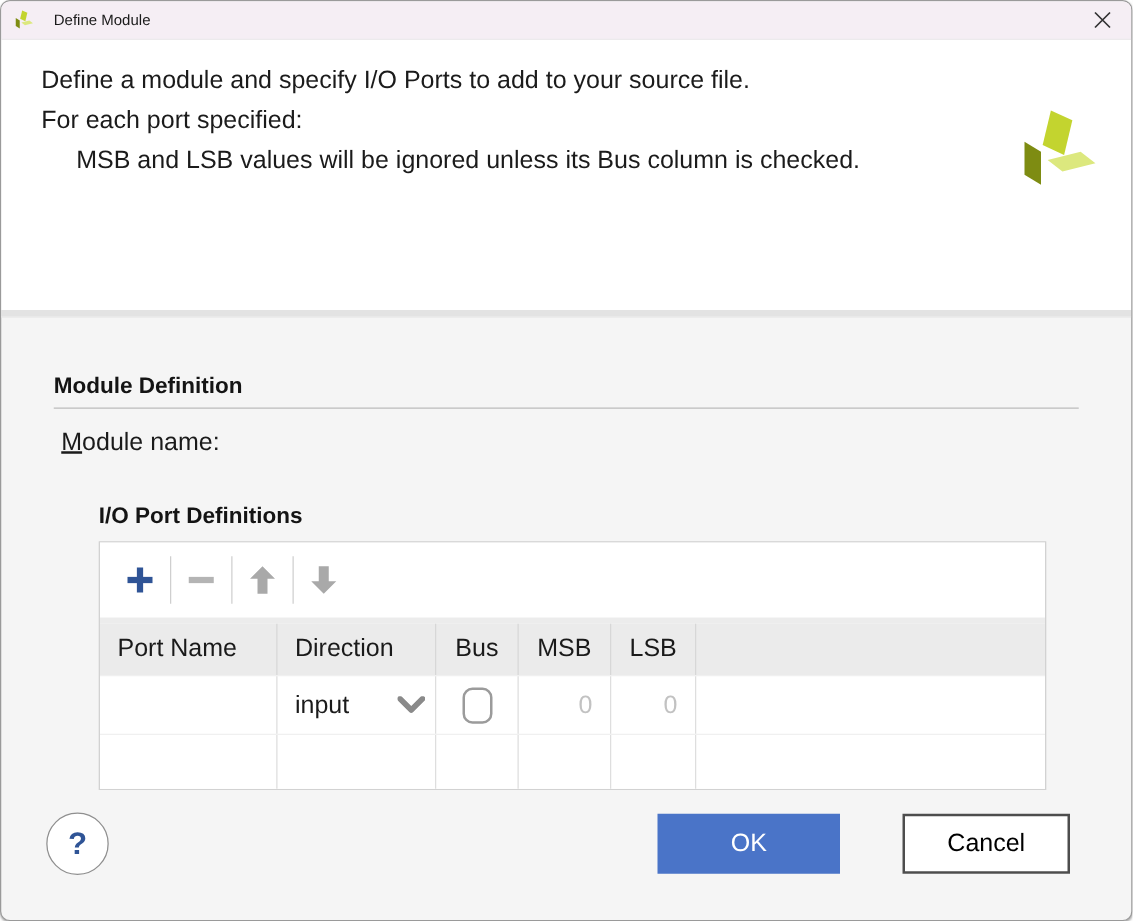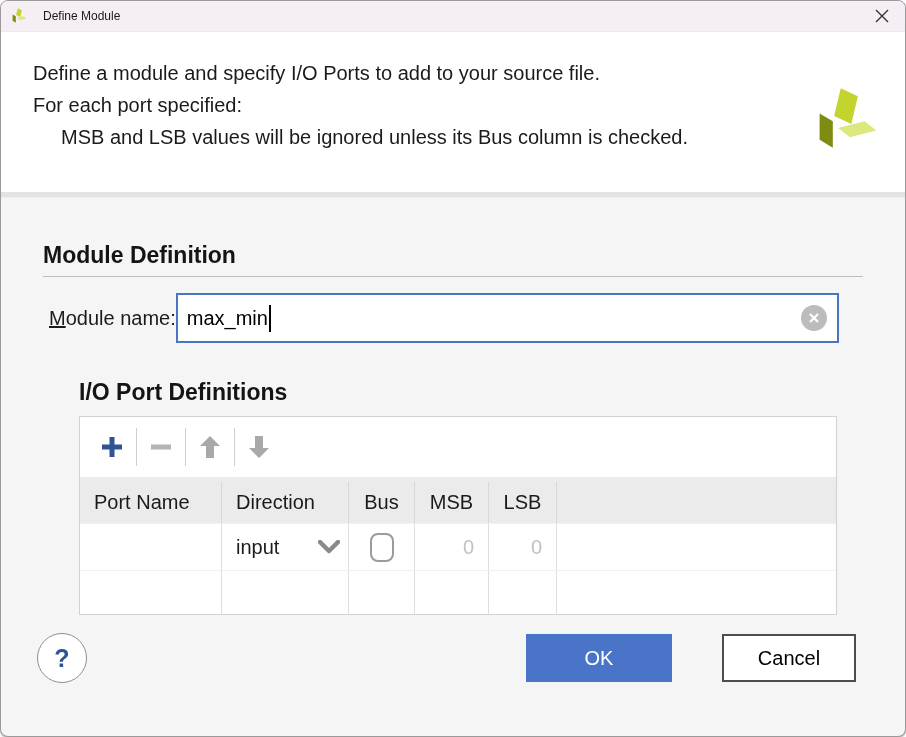--- a/index.html
+++ b/index.html
@@ -31,31 +31,31 @@
   .titlebar .title{font-size:12px;color:#1a1a1a}
   .close-btn{
     margin-left:auto;width:46px;height:100%;
     display:flex;align-items:center;justify-content:center;
     background:transparent;border:none;cursor:pointer;
   }
   .close-btn svg{display:block}
 
   
   .description{
-    background:#ffffff;height:160px;position:relative;
-    padding:25px 110px 0 32px;
+    background:#ffffff;height:216px;position:relative;
+    padding:16px 110px 0 32px;
     font-size:20px;line-height:32px;color:#1b1b1b;
   }
   .description .indent{padding-left:28px}
   .logo{position:absolute;right:26px;top:55px;width:66px;height:66px}
 
   .divider{height:6px;background:#e3e3e3;border-bottom:1px solid #ececec}
 
   
-  .section-heading{font-size:23px;font-weight:bold;color:#141414}
+  .section-heading{font-size:18px;font-weight:bold;color:#141414}
   .md-heading{margin:44px 0 0 42px}
   .heading-rule{border:none;border-top:1px solid #bcbcbc;margin:7px 42px 0 42px}
 
   .module-row{
     display:flex;align-items:center;
     margin:16px 66px 0 48px;
   }
   .module-label{font-size:20px;white-space:nowrap;margin-right:0}
   .mnemonic{text-decoration:underline}
   .name-input{
@@ -163,29 +163,20 @@
     </svg>
   </div>
 
   <div class="divider"></div>
 
   <div class="section-heading md-heading">Module Definition</div>
   <hr class="heading-rule">
 
   <div class="module-row">
     <span class="module-label"><span class="mnemonic">M</span><span>odule name:</span></span>
-    <div class="name-input">
-      <span>max_min</span>
-      <span class="caret"></span>
-      <button class="clear-btn">
-        <svg width="12" height="12" viewBox="0 0 12 12">
-          <path d="M2 2 L10 10 M10 2 L2 10" stroke="#fff" stroke-width="2.4" fill="none"></path>
-        </svg>
-      </button>
-    </div>
   </div>
 
   <div class="section-heading io-heading">I/O Port Definitions</div>
 
   <div class="table-frame">
     <div class="toolbar">
       <button class="tool-btn">
         <svg width="24" height="24" viewBox="0 0 24 24">
           <rect x="9.5" y="2" width="5" height="20" fill="#2f5496"></rect>
           <rect x="2" y="9.5" width="20" height="5" fill="#2f5496"></rect>

